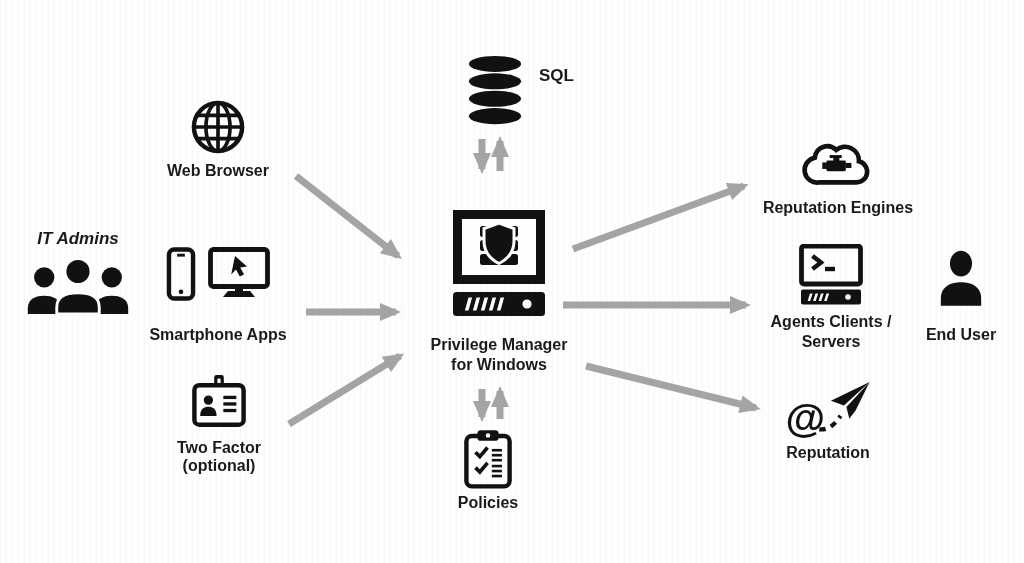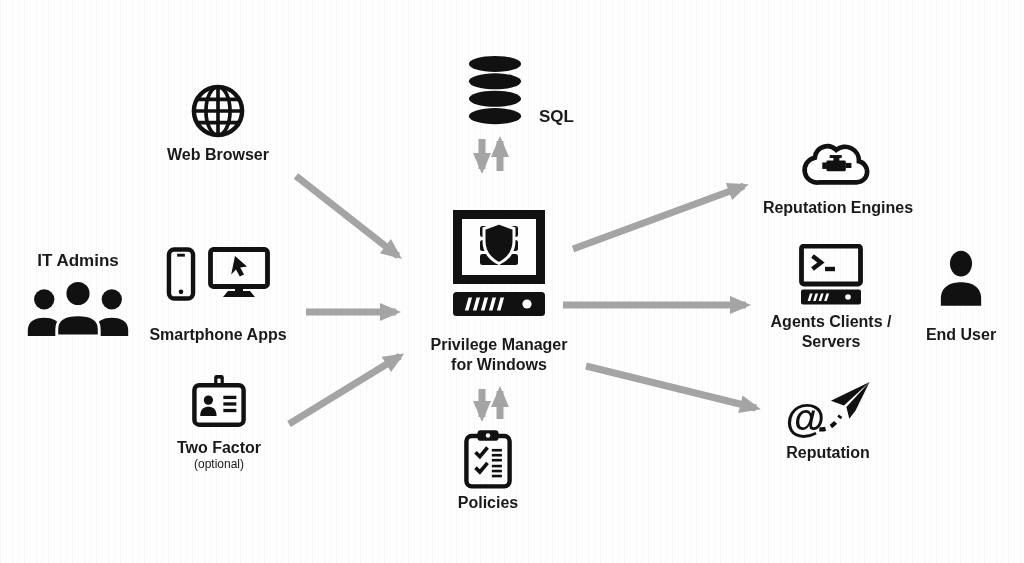--- a/index.html
+++ b/index.html
@@ -13,22 +13,22 @@
     background:
       repeating-linear-gradient(90deg, rgba(0,0,0,0.022) 0 1px, transparent 1px 6px),
       #fefefe;
   }
   #edge-layer{position:absolute;left:0;top:0;width:1024px;height:563px;}
   .node{position:absolute;display:flex;flex-direction:column;align-items:center;gap:7px;}
   .node .label{
     font-weight:bold;font-size:16px;color:#1a1a1a;text-align:center;line-height:1.25;
     white-space:nowrap;
   }
-  .node .sublabel{font-weight:normal;font-size:12px;color:#1a1a1a;text-align:right;margin-top:-1px;}
-  .row{flex-direction:row;align-items:flex-end;gap:15px;}
+  .node .sublabel{font-weight:bold;font-size:16px;color:#1a1a1a;text-align:right;margin-top:-1px;}
+  .row{flex-direction:row;align-items:flex-start;gap:15px;}
   .row .label{margin-top:10px;}
   .lbl-block{display:flex;flex-direction:column;align-items:center;}
   svg{display:block;}
 </style>
 </head>
 <body>
 
 <div id="canvas">
 
   <svg id="edge-layer" xmlns="http://www.w3.org/2000/svg">
@@ -42,35 +42,35 @@
       <line x1="289" y1="424" x2="400" y2="356" stroke="#a4a4a4" stroke-width="7" marker-end="url(#arrowhead)"></line>
       <line x1="482" y1="139" x2="482" y2="169" stroke="#a4a4a4" stroke-width="7" marker-end="url(#arrowhead)"></line>
       <line x1="500" y1="171" x2="500" y2="141" stroke="#a4a4a4" stroke-width="7" marker-end="url(#arrowhead)"></line>
       <line x1="482" y1="389" x2="482" y2="417" stroke="#a4a4a4" stroke-width="7" marker-end="url(#arrowhead)"></line>
       <line x1="500" y1="419" x2="500" y2="391" stroke="#a4a4a4" stroke-width="7" marker-end="url(#arrowhead)"></line>
       <line x1="573" y1="249" x2="744" y2="186" stroke="#a4a4a4" stroke-width="7" marker-end="url(#arrowhead)"></line>
       <line x1="563" y1="305" x2="746" y2="305" stroke="#a4a4a4" stroke-width="7" marker-end="url(#arrowhead)"></line>
       <line x1="586" y1="366" x2="756" y2="408" stroke="#a4a4a4" stroke-width="7" marker-end="url(#arrowhead)"></line>
     </svg>
 
-  <div class="node" style="left:152px;top:84px;width:132px;">
+  <div class="node" style="left:152px;top:100px;width:132px;">
     <svg width="54" height="54" viewBox="0 0 56 56">
       <g stroke="#111" fill="none">
         <circle cx="28" cy="28" r="25" stroke-width="4.6"></circle>
         <ellipse cx="28" cy="28" rx="12.5" ry="25" stroke-width="3.8"></ellipse>
         <path d="M28,3 V53" stroke-width="3.8"></path>
         <path d="M3.5,28 H52.5" stroke-width="3.8"></path>
         <path d="M6.8,16 H49.2" stroke-width="3.8"></path>
         <path d="M6.8,40 H49.2" stroke-width="3.8"></path>
       </g>
     </svg>
     <div class="label">Web Browser</div>
   </div>
 
-  <div class="node" style="left:14px;top:250px;width:128px;gap:9px;">
+  <div class="node" style="left:14px;top:228px;width:128px;gap:9px;font-style:italic;">
     <div class="label" style="font-size:17px;">IT Admins</div>
     <svg width="110" height="56" viewBox="0 0 112 58">
       <g fill="#111">
         <circle cx="21" cy="20" r="10.5"></circle>
         <path d="M4,58 v-6 c0,-10 8.5,-13 17,-13 s17,3 17,13 v6 z"></path>
         <circle cx="91" cy="20" r="10.5"></circle>
         <path d="M74,58 v-6 c0,-10 8.5,-13 17,-13 s17,3 17,13 v6 z"></path>
         <circle cx="56" cy="14" r="13.5" stroke="#fefefe" stroke-width="3"></circle>
         <path d="M34,58 v-7 c0,-12 11,-15 22,-15 s22,3 22,15 v7 z" stroke="#fefefe" stroke-width="3"></path>
       </g>

